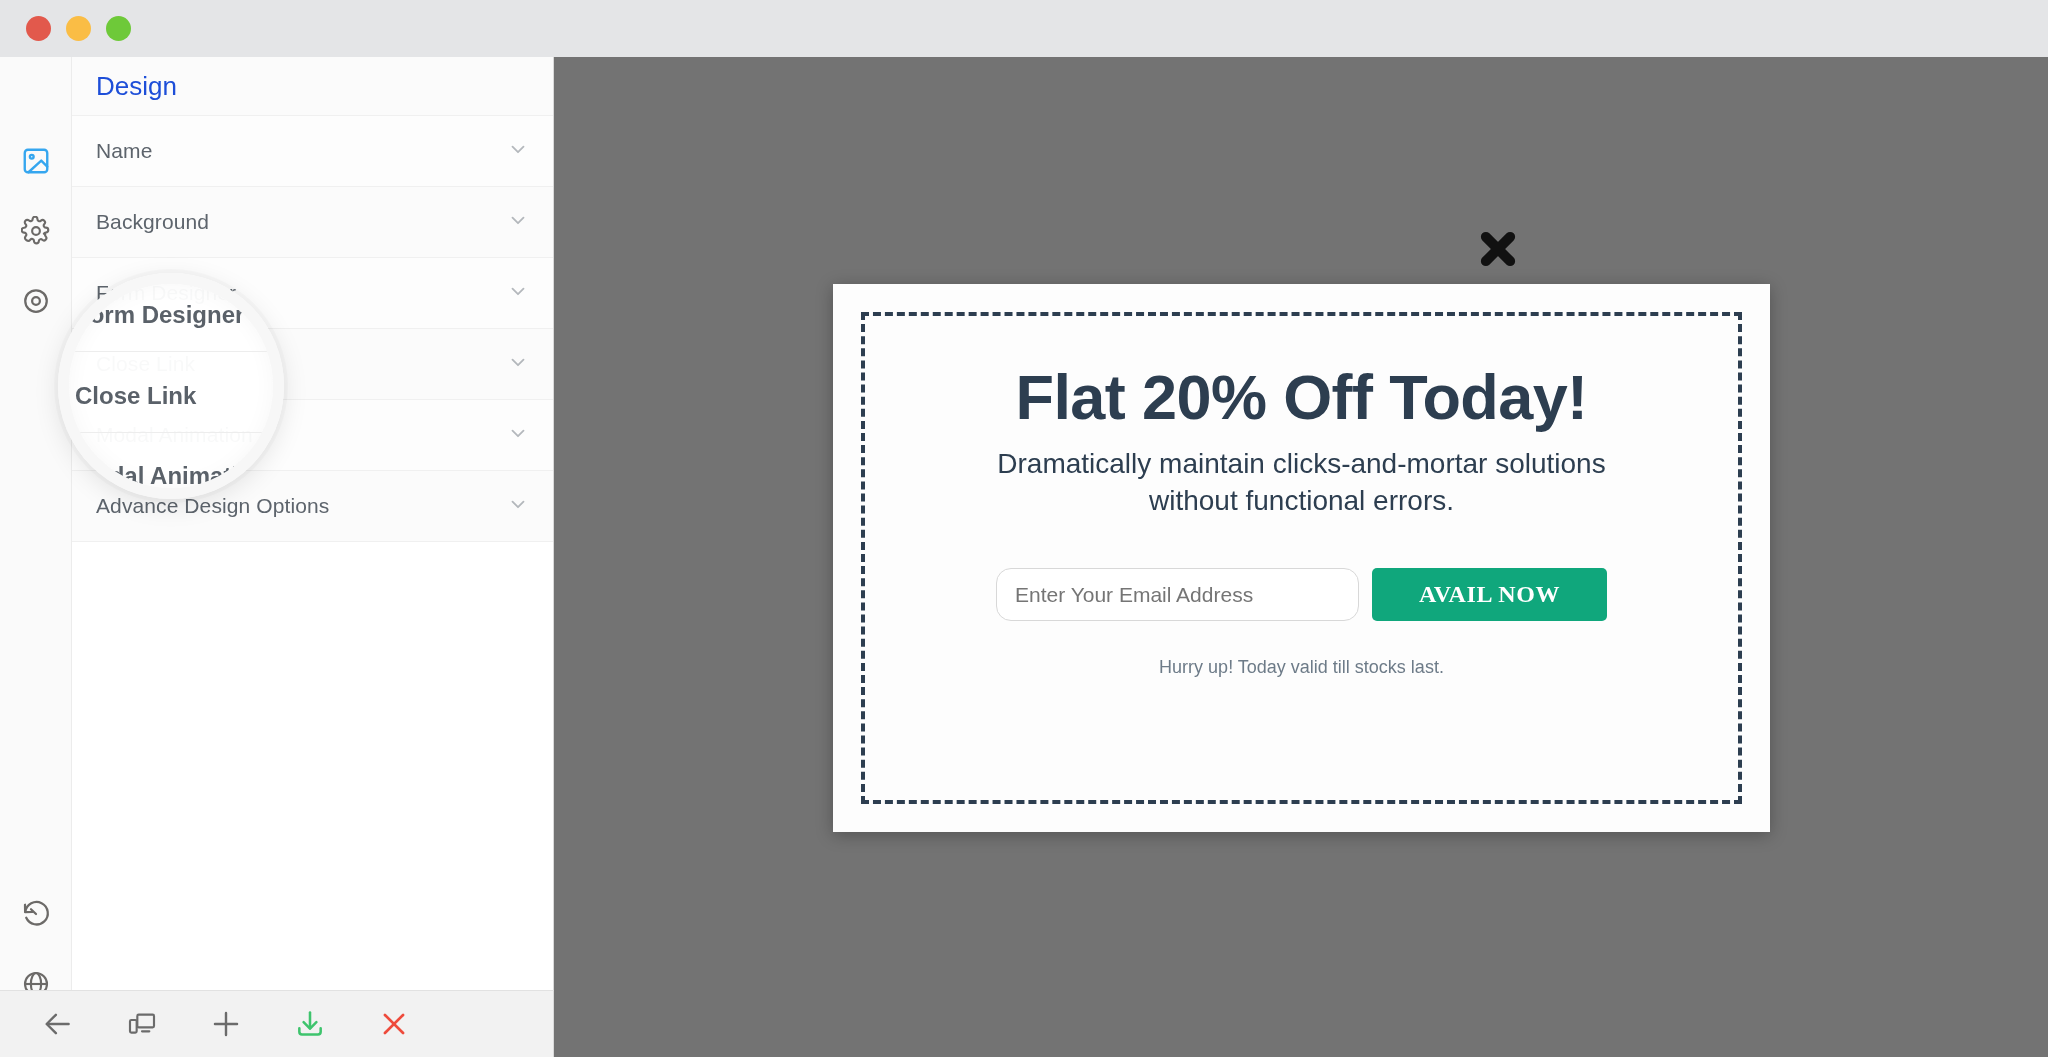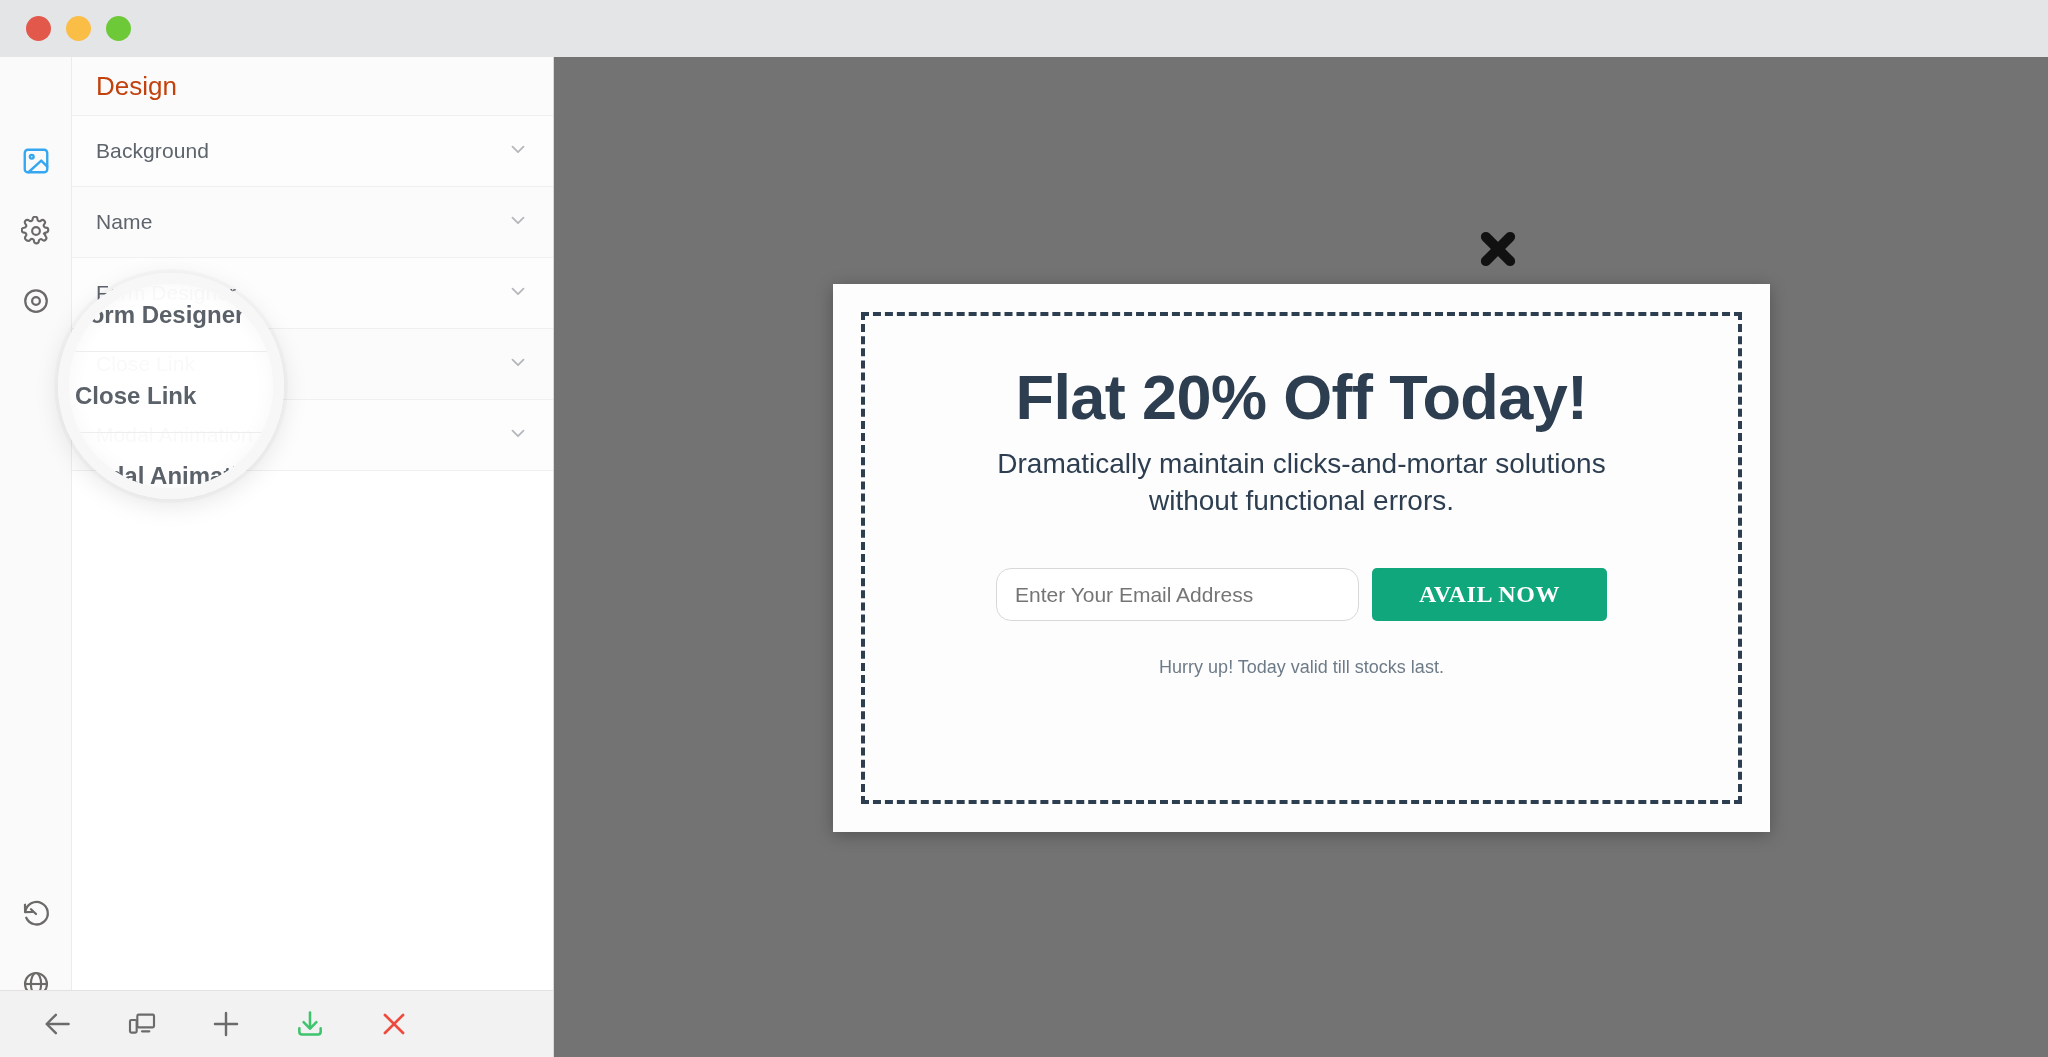--- a/index.html
+++ b/index.html
@@ -80,21 +80,21 @@
     background: #ffffff;
     border-right: 1px solid #d9d9d9;
     box-sizing: border-box;
     overflow: hidden;
   }
   .panel-title {
     height: 59px;
     line-height: 59px;
     padding-left: 24px;
     font-size: 26px;
-    color: #c2410c;
+    color: #1d4ed8;
     font-weight: 400;
     background: #fbfbfb;
     border-bottom: 1px solid #f0f0f0;
     box-sizing: border-box;
   }
   .acc-row {
     height: 71px;
     display: flex;
     align-items: center;
     justify-content: space-between;
@@ -336,38 +336,38 @@
       </span>
     </div>
 
   </div>
 
   <div class="panel">
 
     <div class="panel-title">Design</div>
 
     <div class="acc-row">
+      <span class="acc-label">Name</span>
+      <span class="acc-chevron">
+        <svg width="22" height="22" viewBox="0 0 24 24" fill="none" stroke="#7a8189" stroke-width="2" stroke-linecap="round" stroke-linejoin="round">
+          <polyline points="6,9.5 12,15.5 18,9.5"></polyline>
+        </svg>
+      </span>
+    </div>
+
+    <div class="acc-row">
       <span class="acc-label">Background</span>
       <span class="acc-chevron">
         <svg width="22" height="22" viewBox="0 0 24 24" fill="none" stroke="#7a8189" stroke-width="2" stroke-linecap="round" stroke-linejoin="round">
           <polyline points="6,9.5 12,15.5 18,9.5"></polyline>
         </svg>
       </span>
     </div>
 
     <div class="acc-row">
-      <span class="acc-label">Name</span>
-      <span class="acc-chevron">
-        <svg width="22" height="22" viewBox="0 0 24 24" fill="none" stroke="#7a8189" stroke-width="2" stroke-linecap="round" stroke-linejoin="round">
-          <polyline points="6,9.5 12,15.5 18,9.5"></polyline>
-        </svg>
-      </span>
-    </div>
-
-    <div class="acc-row">
       <span class="acc-label">Form Designer</span>
       <span class="acc-chevron">
         <svg width="22" height="22" viewBox="0 0 24 24" fill="none" stroke="#7a8189" stroke-width="2" stroke-linecap="round" stroke-linejoin="round">
           <polyline points="6,9.5 12,15.5 18,9.5"></polyline>
         </svg>
       </span>
     </div>
 
     <div class="acc-row">
       <span class="acc-label">Close Link</span>
@@ -380,20 +380,28 @@
 
     <div class="acc-row">
       <span class="acc-label">Modal Animation</span>
       <span class="acc-chevron">
         <svg width="22" height="22" viewBox="0 0 24 24" fill="none" stroke="#7a8189" stroke-width="2" stroke-linecap="round" stroke-linejoin="round">
           <polyline points="6,9.5 12,15.5 18,9.5"></polyline>
         </svg>
       </span>
     </div>
 
+    <div class="acc-row">
+      <span class="acc-label">Advance Design Options</span>
+      <span class="acc-chevron">
+        <svg width="22" height="22" viewBox="0 0 24 24" fill="none" stroke="#7a8189" stroke-width="2" stroke-linecap="round" stroke-linejoin="round">
+          <polyline points="6,9.5 12,15.5 18,9.5"></polyline>
+        </svg>
+      </span>
+    </div>
 
     <div class="panel-fill"></div>
   </div>
 
   <div class="lens">
     <div class="lens-text lens-t1">Form Designer</div>
     <div class="lens-line lens-l1"></div>
     <div class="lens-text lens-t2">Close Link</div>
     <div class="lens-line lens-l2"></div>
     <div class="lens-text lens-t3">Modal Animation</div>

